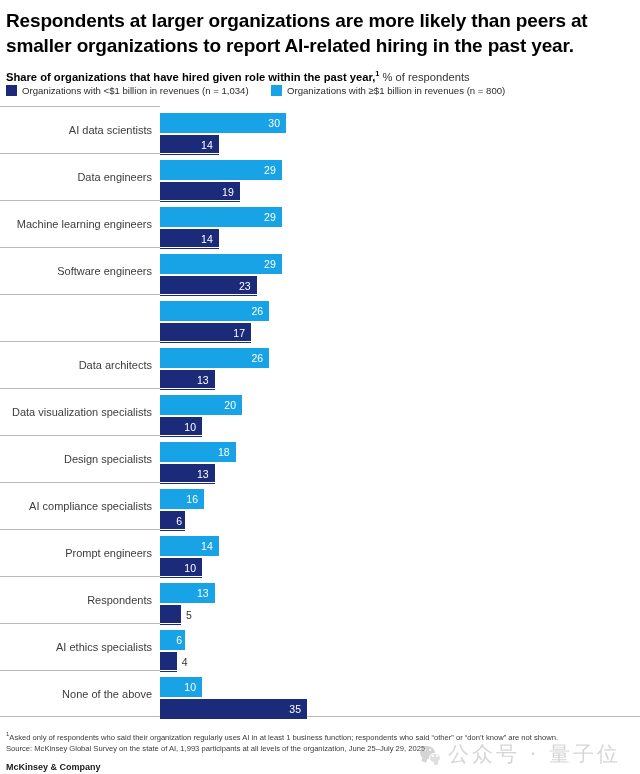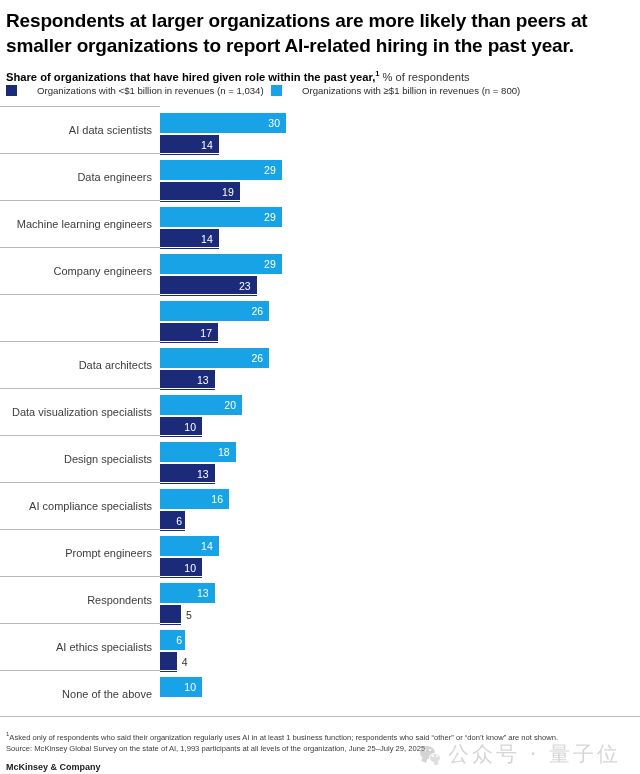--- a/index.html
+++ b/index.html
@@ -35,21 +35,21 @@
   .subtitle .light { font-weight: normal; color: #333; }
 
   .legend {
     position: absolute;
     left: 6px; top: 85px; width: 628px; height: 14px;
   }
   .legend-item {
     position: absolute;
     display: flex;
     align-items: center;
-    gap: 20px;
+    gap: 5px;
     font-size: 9.6px;
     color: #2b2b2b;
     white-space: nowrap;
   }
   .legend-item.one { left: 0px; top: 0px; }
   .legend-item.two { left: 265px; top: 0px; }
   .swatch { width: 11px; height: 11px; display: inline-block; flex: none; }
   .sw-dark { background: #1b2b7a; }
   .sw-light { background: #18a3e6; }
 
@@ -233,37 +233,37 @@
           <div class="bar light" style="width: 121.8px; background: rgb(24, 163, 230);">
             <span class="val">29</span>
           </div>
           <div class="bar dark" style="width: 58.8px; background: rgb(27, 43, 122);">
             <span class="val">14</span>
           </div>
         </div>
       </div>
       <div class="row">
         <div class="rule-mask"></div>
-        <div class="row-label">Company engineers</div>
+        <div class="row-label">Software engineers</div>
         <div class="bars">
           <div class="bar light" style="width: 121.8px; background: rgb(24, 163, 230);">
             <span class="val">29</span>
           </div>
           <div class="bar dark" style="width: 96.6px; background: rgb(27, 43, 122);">
             <span class="val">23</span>
           </div>
         </div>
       </div>
       <div class="row">
         <div class="rule-mask"></div>
         <div class="bars">
           <div class="bar light" style="width: 109.2px; background: rgb(24, 163, 230);">
             <span class="val">26</span>
           </div>
-          <div class="bar dark" style="width: 58px; background: rgb(27, 43, 122);">
+          <div class="bar dark" style="width: 91px; background: rgb(27, 43, 122);">
             <span class="val">17</span>
           </div>
         </div>
       </div>
       <div class="row">
         <div class="rule-mask"></div>
         <div class="row-label">Data architects</div>
         <div class="bars">
           <div class="bar light" style="width: 109.2px; background: rgb(24, 163, 230);">
             <span class="val">26</span>
@@ -294,21 +294,21 @@
           </div>
           <div class="bar dark" style="width: 54.6px; background: rgb(27, 43, 122);">
             <span class="val">13</span>
           </div>
         </div>
       </div>
       <div class="row">
         <div class="rule-mask"></div>
         <div class="row-label">AI compliance specialists</div>
         <div class="bars">
-          <div class="bar light" style="width: 69px; background: rgb(24, 163, 230);">
+          <div class="bar light" style="width: 44px; background: rgb(24, 163, 230);">
             <span class="val">16</span>
           </div>
           <div class="bar dark" style="width: 25.2px; background: rgb(27, 43, 122);">
             <span class="val tight">6</span>
           </div>
         </div>
       </div>
       <div class="row">
         <div class="rule-mask"></div>
         <div class="row-label">Prompt engineers</div>
@@ -344,20 +344,23 @@
             <span class="val outside">4</span>
           </div>
         </div>
       </div>
       <div class="row">
         <div class="rule-mask"></div>
         <div class="row-label">None of the above</div>
         <div class="bars">
           <div class="bar light" style="width: 42px; background: rgb(24, 163, 230);">
             <span class="val">10</span>
+          </div>
+          <div class="bar dark" style="width: 147px; background: rgb(27, 43, 122);">
+            <span class="val">35</span>
           </div>
         </div>
       </div>
     </div>
 
   <div class="footnotes">
     <div><span class="sup">1</span><span>Asked only of respondents who said their organization regularly uses AI in at least 1 business function; respondents who said “other” or “don’t know” are not shown.</span></div>
     <div>Source: McKinsey Global Survey on the state of AI, 1,993 participants at all levels of the organization, June 25–July 29, 2025</div>
   </div>
 

